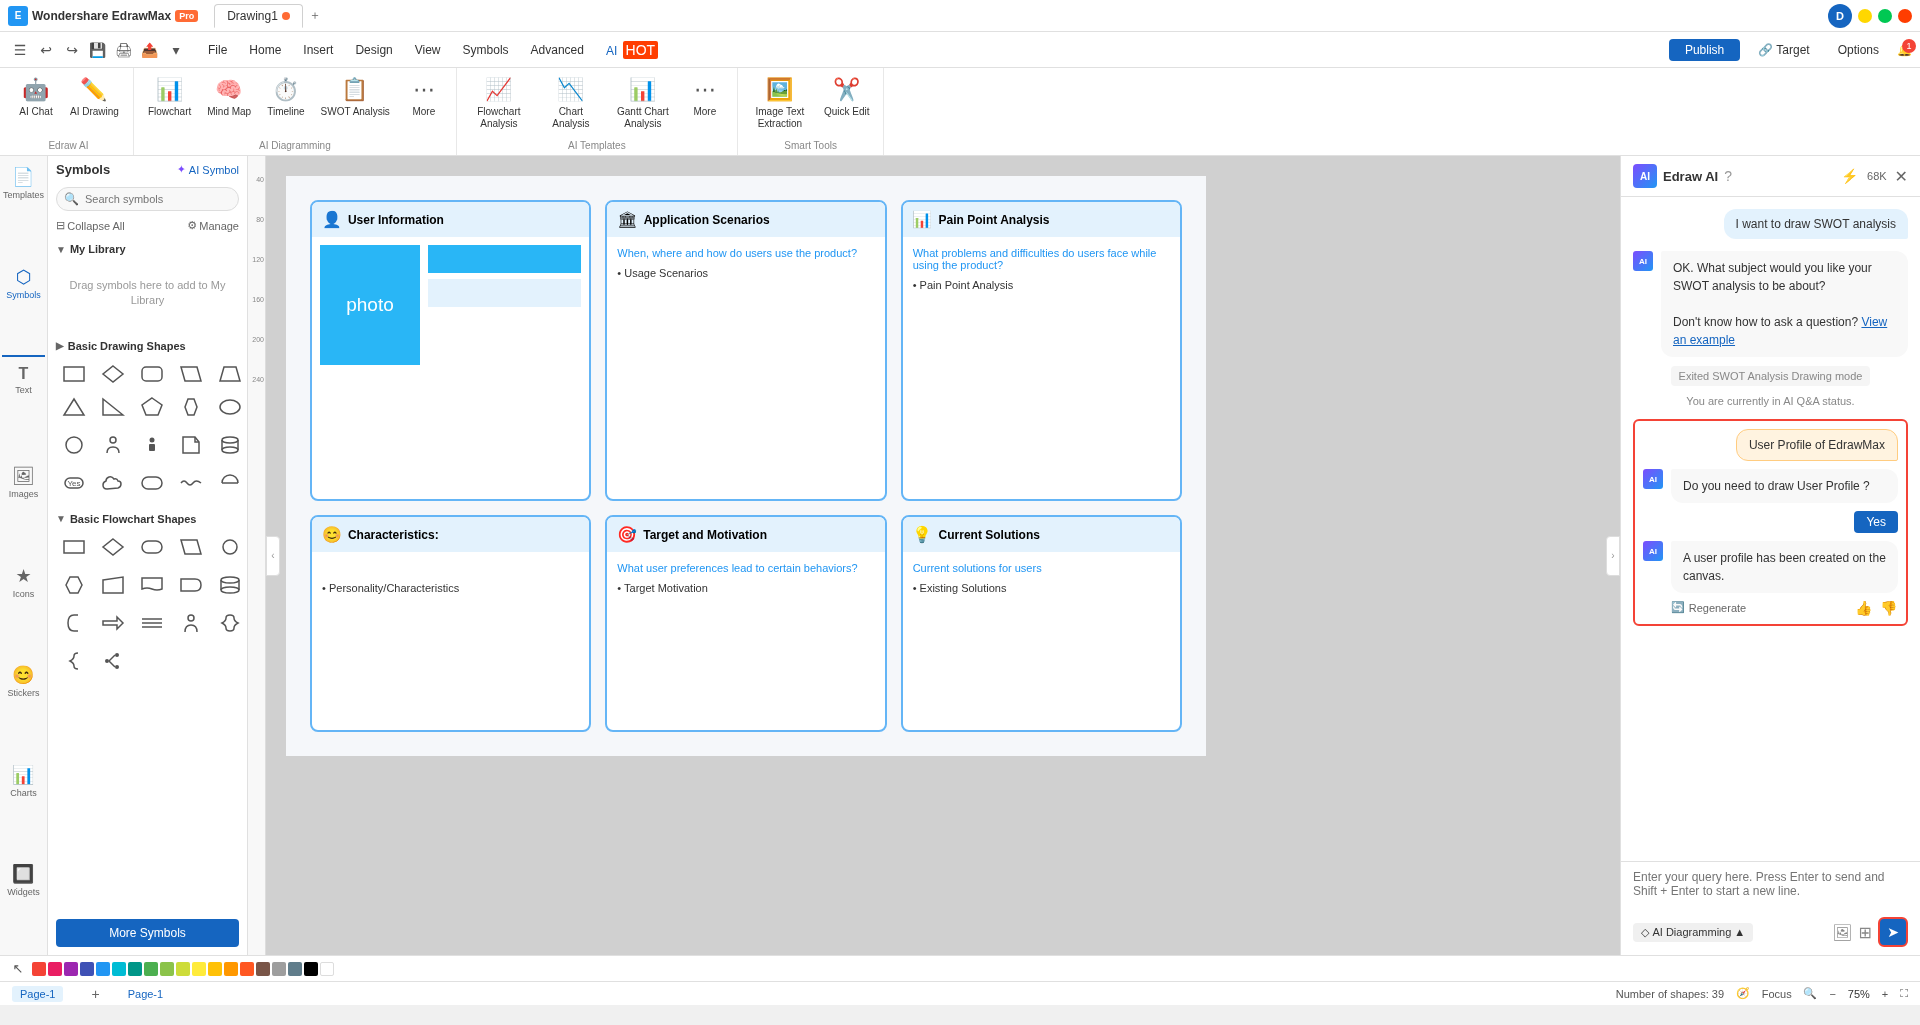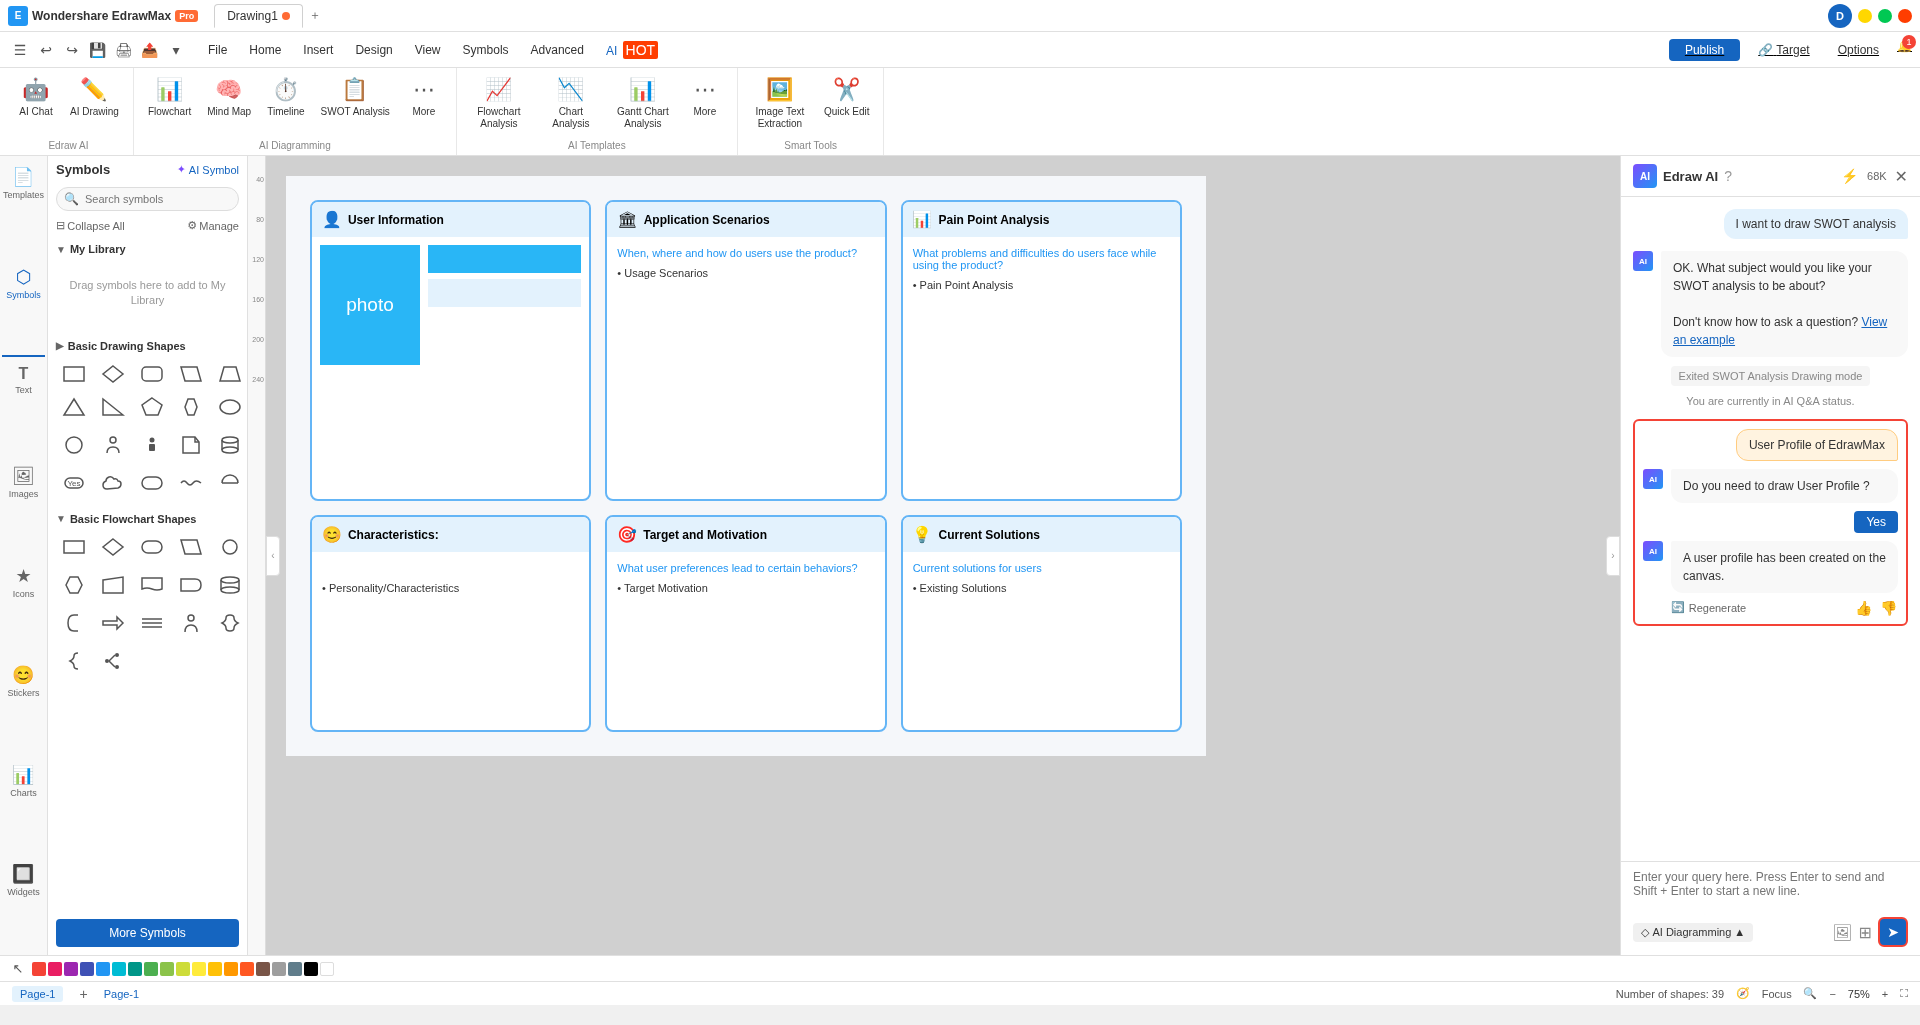--- a/index.html
+++ b/index.html
@@ -36,21 +36,21 @@
       background: #fff;
       display: flex;
       align-items: center;
       padding: 0 8px;
       border-bottom: 1px solid #e0e0e0;
       gap: 2px;
     }
     .menu-btn { padding: 4px 10px; font-size: 12px; color: #333; cursor: pointer; border-radius: 3px; }
     .menu-bar-left { display: flex; align-items: center; gap: 2px; margin-right: 8px; }
     .toolbar-icon-btn { width: 24px; height: 24px; display: flex; align-items: center; justify-content: center; cursor: pointer; border-radius: 3px; color: #555; font-size: 14px; }
-    .menu-bar-right { margin-left: auto; display: flex; align-items: flex-start; gap: 8px; text-decoration: underline; }
+    .menu-bar-right { margin-left: auto; display: flex; align-items: center; gap: 8px; }
     .publish-btn { background: #1565C0; color: white; padding: 4px 16px; border-radius: 4px; cursor: pointer; font-size: 12px; font-weight: 500; }
     .share-btn { padding: 4px 10px; font-size: 12px; color: #333; cursor: pointer; }
     .options-btn { padding: 4px 10px; font-size: 12px; color: #333; cursor: pointer; }
     .notification-btn { position: relative; cursor: pointer; }
     .notif-badge { position: absolute; top: -4px; right: -4px; width: 14px; height: 14px; background: #f44336; border-radius: 50%; display: flex; align-items: center; justify-content: center; color: white; font-size: 9px; }
 
     
     .ribbon {
       height: 88px;
       background: #fff;
@@ -122,21 +122,21 @@
     
     .ai-footer { border-top: 1px solid #e0e0e0; padding: 8px 12px; }
     .ai-input { width: 100%; border: none; outline: none; font-size: 12px; color: #999; resize: none; height: 40px; font-family: inherit; }
     .ai-footer-controls { display: flex; align-items: center; gap: 6px; margin-top: 4px; }
     .ai-mode-selector { display: flex; align-items: center; gap: 3px; font-size: 11px; color: #333; cursor: pointer; padding: 3px 8px; background: #f0f0f0; border-radius: 4px; }
     .ai-footer-icons { margin-left: auto; display: flex; align-items: center; gap: 6px; }
     .ai-footer-icon { color: #888; cursor: pointer; font-size: 16px; }
     .ai-send-btn { width: 30px; height: 30px; background: #1565C0; border-radius: 6px; display: flex; align-items: center; justify-content: center; color: white; cursor: pointer; font-size: 14px; border: 2px solid #f44336; }
 
     
-    .status-bar { height: 24px; background: #fff; border-top: 1px solid #e0e0e0; display: flex; align-items: center; padding: 0 12px; gap: 16px; font-size: 11px; color: #555; }
+    .status-bar { height: 24px; background: #fff; border-top: 1px solid #e0e0e0; display: flex; align-items: center; padding: 0 12px; gap: 28px; font-size: 11px; color: #555; }
     .status-bar-right { margin-left: auto; display: flex; align-items: center; gap: 12px; }
     .zoom-level { color: #333; font-weight: 500; }
     .page-tab { display: flex; align-items: center; gap: 4px; padding: 2px 8px; background: #e3f2fd; border-radius: 3px; color: #1565C0; cursor: pointer; font-size: 11px; }
     .page-add-btn { cursor: pointer; color: #666; font-size: 14px; }
 
     
     .bottom-toolbar { height: 26px; background: #fff; border-top: 1px solid #e0e0e0; display: flex; align-items: center; padding: 0 8px; gap: 4px; }
     .bottom-tool-icon { width: 20px; height: 20px; display: flex; align-items: center; justify-content: center; cursor: pointer; color: #555; font-size: 13px; border-radius: 3px; }
 
     

